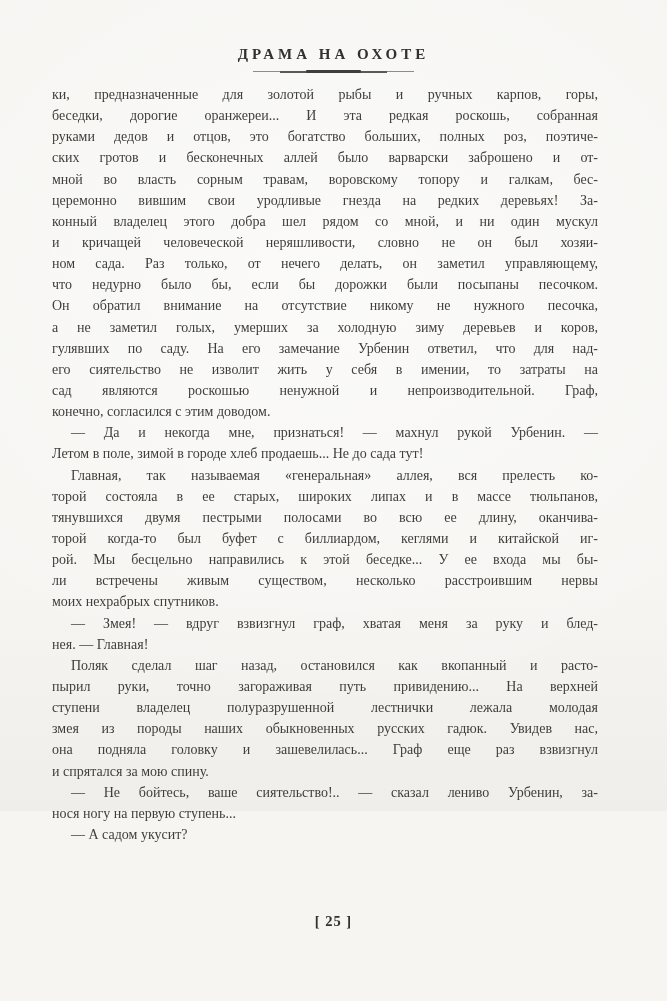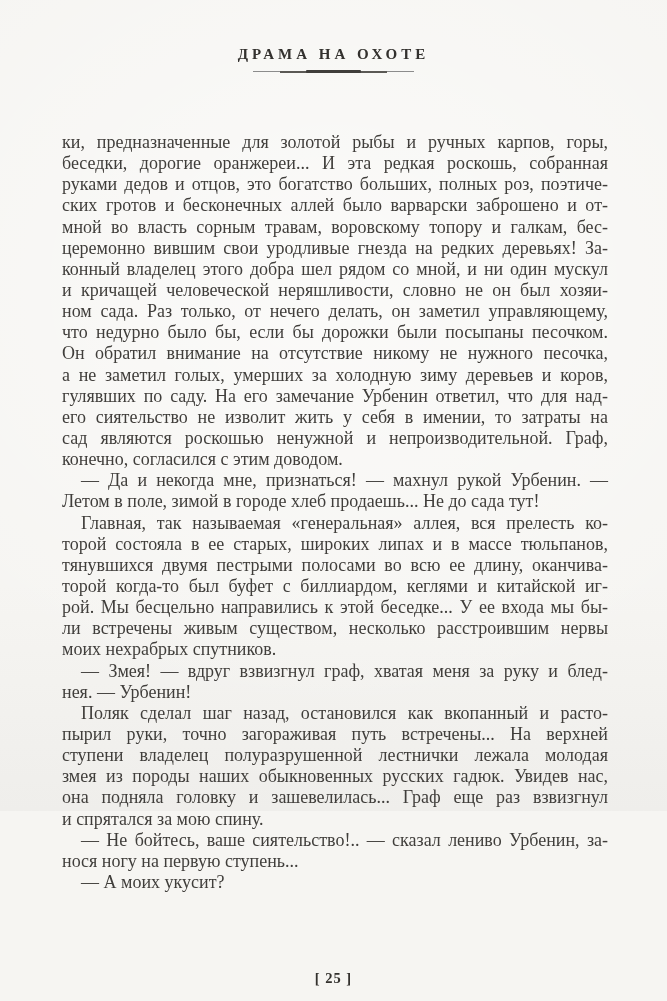--- a/index.html
+++ b/index.html
@@ -45,42 +45,41 @@
   .head-divider .d-mid{
     position:absolute;top:1px;left:17%;width:66%;height:2px;
     background:#5b5955;
   }
   .head-divider .d-thick{
     position:absolute;top:0;left:33%;width:34%;height:3px;
     background:#403e3b;border-radius:1px;
   }
   .body-text{
     position:absolute;
-    top:84px;left:62px;
+    top:84px;left:52px;
     width:546px;
-    font-size:18px;
+    font-size:14px;
     line-height:21.15px;
     color:var(--ink);
-    margin-top:48px;
   }
   .line{
     text-align:justify;
     text-align-last:justify;
     white-space:normal;
     height:21.15px;
   }
   .line.last{
     text-align-last:left;
   }
   .line.indent{
     text-indent:19px;
   }
   .page-number{
     position:absolute;
-    top:970px;left:0;width:667px;
+    top:913px;left:0;width:667px;
     text-align:center;
     font-size:14.5px;
     font-weight:bold;
     letter-spacing:1px;
     color:var(--head-ink);
   }
 </style>
 </head>
 <body>
 
@@ -114,27 +113,27 @@
       <div class="line indent">— Да и некогда мне, признаться! — махнул рукой Урбенин. —</div>
       <div class="line last">Летом в поле, зимой в городе хлеб продаешь... Не до сада тут!</div>
       <div class="line indent">Главная, так называемая «генеральная» аллея, вся прелесть ко-</div>
       <div class="line">торой состояла в ее старых, широких липах и в массе тюльпанов,</div>
       <div class="line">тянувшихся двумя пестрыми полосами во всю ее длину, оканчива-</div>
       <div class="line">торой когда-то был буфет с биллиардом, кеглями и китайской иг-</div>
       <div class="line">рой. Мы бесцельно направились к этой беседке... У ее входа мы бы-</div>
       <div class="line">ли встречены живым существом, несколько расстроившим нервы</div>
       <div class="line last">моих нехрабрых спутников.</div>
       <div class="line indent">— Змея! — вдруг взвизгнул граф, хватая меня за руку и блед-</div>
-      <div class="line last">нея. — Урбенин!</div>
+      <div class="line last">нея. — Главная!</div>
       <div class="line indent">Поляк сделал шаг назад, остановился как вкопанный и расто-</div>
-      <div class="line">пырил руки, точно загораживая путь встречены... На верхней</div>
+      <div class="line">пырил руки, точно загораживая путь привидению... На верхней</div>
       <div class="line">ступени владелец полуразрушенной лестнички лежала молодая</div>
       <div class="line">змея из породы наших обыкновенных русских гадюк. Увидев нас,</div>
       <div class="line">она подняла головку и зашевелилась... Граф еще раз взвизгнул</div>
       <div class="line last">и спрятался за мою спину.</div>
       <div class="line indent">— Не бойтесь, ваше сиятельство!.. — сказал лениво Урбенин, за-</div>
       <div class="line last">нося ногу на первую ступень...</div>
-      <div class="line indent last">— А моих укусит?</div>
+      <div class="line indent last">— А садом укусит?</div>
     </div>
 
   <div class="page-number">[ 25 ]</div>
 
 </div>
 
 </body></html>

